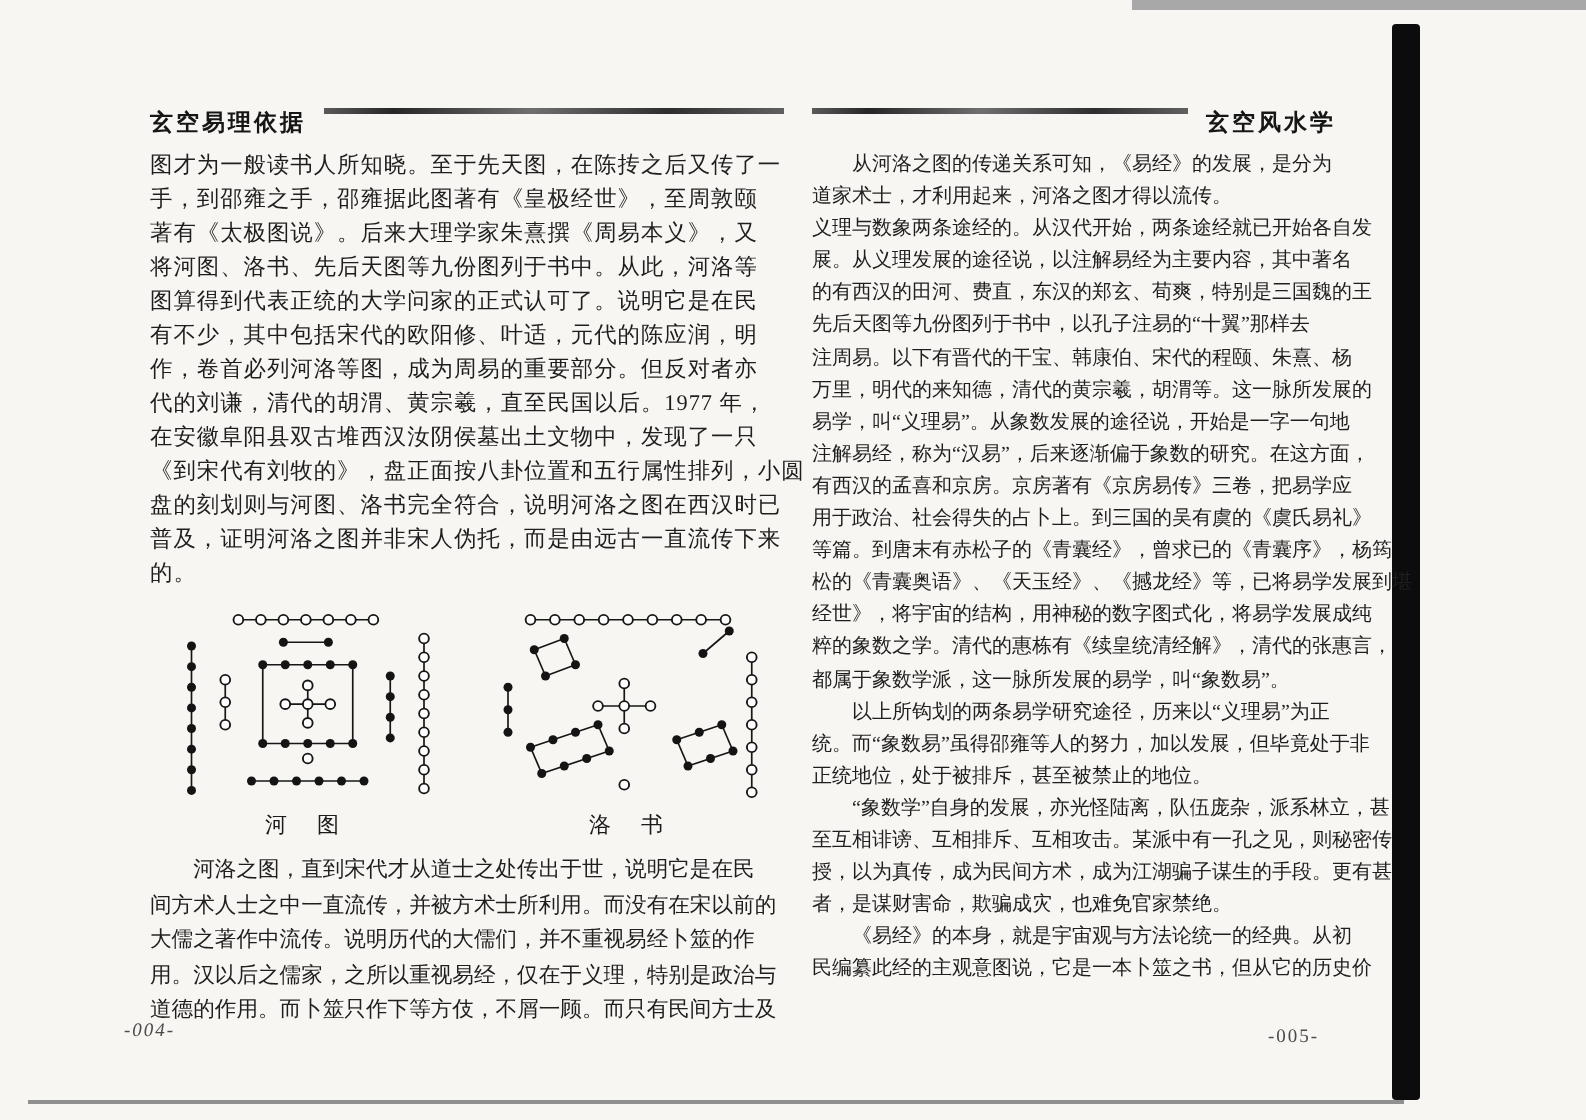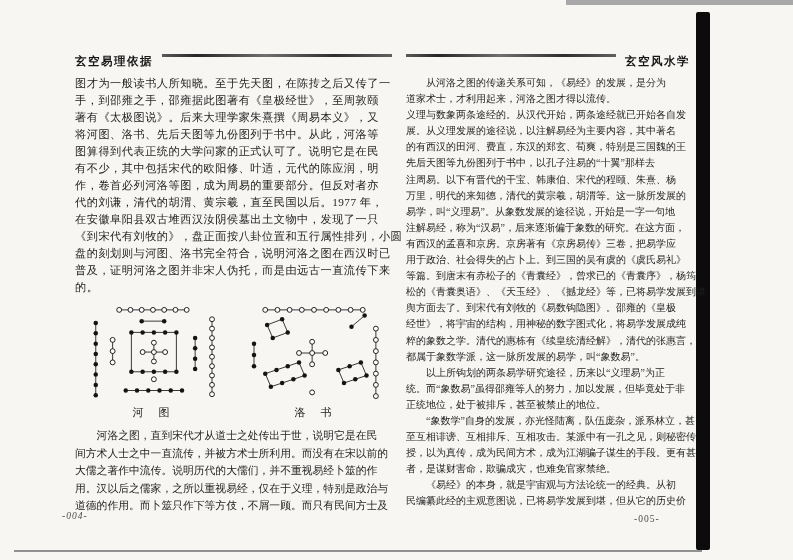--- a/index.html
+++ b/index.html
@@ -20,21 +20,21 @@
 
   .hdr{display:flex;height:15px;}
   .hdr-text{
     font-family:"Liberation Sans","DejaVu Sans",sans-serif;
     font-weight:bold;font-size:11.5px;letter-spacing:1.5px;white-space:nowrap;color:#161616;
   }
   .hdr-rule{flex:1;height:2.5px;
     background:linear-gradient(90deg,#5a5a5a,#262626 15%,#6f6f6f 45%,#2e2e2e 75%,#606060);}
   .hdr-left .hdr-rule{margin-left:9px;}
   .hdr-right .hdr-rule{margin-right:9px;}
-  .hdr-right .hdr-text{margin-right:6px;}
+  .hdr-right .hdr-text{margin-right:28px;}
 
   .lines .tline{white-space:nowrap;}
   .body-left{margin-top:6px;}
   .body-left .tline{font-size:11.2px;line-height:17px;letter-spacing:0.5px;}
   .bottom-left{margin-top:5px;font-family:Liberation Serif, serif;}
   .bottom-left .tline{font-size:10.8px;line-height:17.5px;letter-spacing:0px;}
   .body-right{margin-top:6px;}
   .body-right .tline{font-size:10px;line-height:16.1px;letter-spacing:0px;}
 
   .figure-row{margin-top:8px;display:flex;gap:12px;padding-left:2px;height:118px;}
@@ -249,32 +249,31 @@
         <div class="tline">的有西汉的田河、费直，东汉的郑玄、荀爽，特别是三国魏的王</div>
         <div class="tline">先后天图等九份图列于书中，以孔子注易的“十翼”那样去</div>
         <div class="tline">注周易。以下有晋代的干宝、韩康伯、宋代的程颐、朱熹、杨</div>
         <div class="tline">万里，明代的来知德，清代的黄宗羲，胡渭等。这一脉所发展的</div>
         <div class="tline">易学，叫“义理易”。从象数发展的途径说，开始是一字一句地</div>
         <div class="tline">注解易经，称为“汉易”，后来逐渐偏于象数的研究。在这方面，</div>
         <div class="tline">有西汉的孟喜和京房。京房著有《京房易传》三卷，把易学应</div>
         <div class="tline">用于政治、社会得失的占卜上。到三国的吴有虞的《虞氏易礼》</div>
         <div class="tline">等篇。到唐末有赤松子的《青囊经》，曾求已的《青囊序》，杨筠</div>
         <div class="tline">松的《青囊奥语》、《天玉经》、《撼龙经》等，已将易学发展到堪</div>
-        <div class="tline">舆方面去了。到宋代有刘牧的《易数钩隐图》。邵雍的《皇极</div>
         <div class="tline">经世》，将宇宙的结构，用神秘的数字图式化，将易学发展成纯</div>
         <div class="tline">粹的象数之学。清代的惠栋有《续皇统清经解》，清代的张惠言，</div>
         <div class="tline">都属于象数学派，这一脉所发展的易学，叫“象数易”。</div>
         <div class="tline">　　以上所钩划的两条易学研究途径，历来以“义理易”为正</div>
         <div class="tline">统。而“象数易”虽得邵雍等人的努力，加以发展，但毕竟处于非</div>
         <div class="tline">正统地位，处于被排斥，甚至被禁止的地位。</div>
         <div class="tline">　　“象数学”自身的发展，亦光怪陆离，队伍庞杂，派系林立，甚</div>
         <div class="tline">至互相诽谤、互相排斥、互相攻击。某派中有一孔之见，则秘密传</div>
         <div class="tline">授，以为真传，成为民间方术，成为江湖骗子谋生的手段。更有甚</div>
         <div class="tline">者，是谋财害命，欺骗成灾，也难免官家禁绝。</div>
         <div class="tline">　　《易经》的本身，就是宇宙观与方法论统一的经典。从初</div>
-        <div class="tline">民编纂此经的主观意图说，已将易学发展到堪，但从它的历史价</div>
+        <div class="tline">民编纂此经的主观意图说，它是一本卜筮之书，但从它的历史价</div>
       </div>
   </div>
 
   <div class="pgnum pgnum-left">-004-</div>
   <div class="pgnum pgnum-right">-005-</div>
 
 </div>
 
 </body></html>

